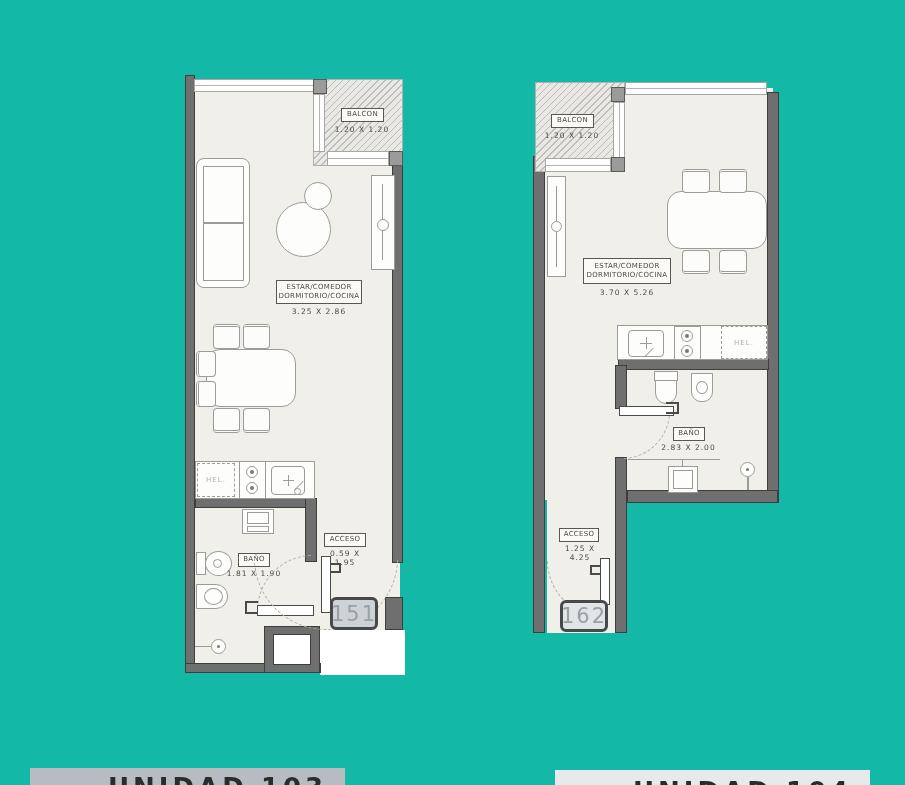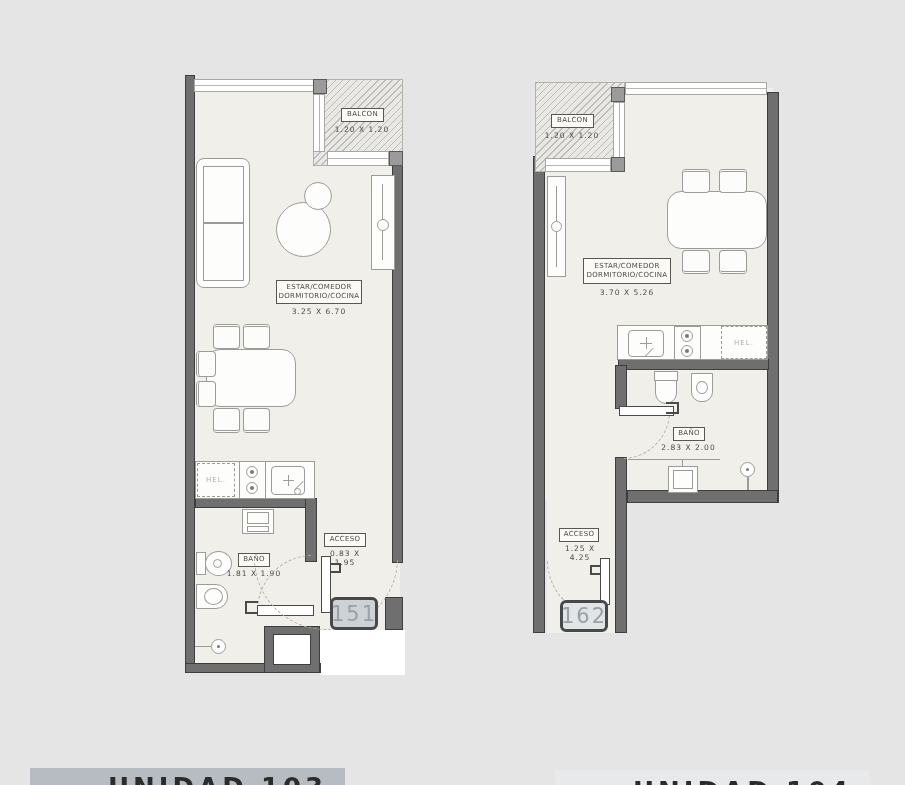--- a/index.html
+++ b/index.html
@@ -1,16 +1,16 @@
 <!DOCTYPE html>
 <html><head>
 <meta charset="utf-8">
 <style>
   html,body{margin:0;padding:0;background:#fff;}
-  #page{position:relative;width:905px;height:785px;background:#e5e5e5;overflow:hidden;
+  #page{position:relative;width:905px;height:785px;background:#14b8a6;overflow:hidden;
         font-family:"DejaVu Sans",sans-serif;}
   .abs{position:absolute;box-sizing:border-box;}
   .floor{background:#f1efe9;}
   .wall{background:#6f6f6f;border:1px solid #3e3e3e;}
   .winh{background:#ffffff;border:1px solid #a7a7a4;
         background-image:linear-gradient(#b5b5b2,#b5b5b2);
         background-size:100% 1px;background-position:center;background-repeat:no-repeat;}
   .winv{background:#ffffff;border:1px solid #a7a7a4;
         background-image:linear-gradient(#b5b5b2,#b5b5b2);
         background-size:1px 100%;background-position:center;background-repeat:no-repeat;}
@@ -75,21 +75,21 @@
     <div class="abs furn round" style="left:304px;top:182px;width:28px;height:28px;"></div>
 
     <div class="abs furn" style="left:371px;top:175px;width:24px;height:95px;"></div>
     <div class="abs line" style="left:382px;top:184px;width:1px;height:76px;"></div>
     <div class="abs furn round" style="left:377px;top:219px;width:12px;height:12px;"></div>
 
     <div class="abs lblbox" style="left:276px;top:280px;width:86px;height:24px;flex-direction:column;">
       <span>ESTAR/COMEDOR</span>
       <span>DORMITORIO/COCINA</span>
     </div>
-    <div class="abs dims" style="left:283px;top:307px;width:72px;">3.25 X 6.70</div>
+    <div class="abs dims" style="left:283px;top:307px;width:72px;">3.25 X 2.86</div>
 
     <div class="abs furn" style="left:206px;top:349px;width:90px;height:58px;border-radius:14px;"></div>
     <div class="abs chair bt" style="left:213px;top:324px;width:27px;height:25px;"></div>
     <div class="abs chair bt" style="left:243px;top:324px;width:27px;height:25px;"></div>
     <div class="abs chair bb" style="left:213px;top:408px;width:27px;height:25px;"></div>
     <div class="abs chair bb" style="left:243px;top:408px;width:27px;height:25px;"></div>
     <div class="abs chair bl" style="left:196px;top:351px;width:20px;height:26px;"></div>
     <div class="abs chair bl" style="left:196px;top:381px;width:20px;height:26px;"></div>
 
     <div class="abs furn" style="left:195px;top:461px;width:120px;height:38px;"></div>
@@ -123,21 +123,21 @@
     <div class="abs furn round" style="left:211px;top:639px;width:15px;height:15px;"></div>
     <div class="abs dot" style="left:217px;top:645px;width:3px;height:3px;"></div>
 
     <div class="abs arc" style="left:257px;top:555px;width:112px;height:112px;clip-path:polygon(50% 50%,0 50%,0 0,50% 0);"></div>
     <div class="abs leaf" style="left:257px;top:605px;width:57px;height:11px;"></div>
     <div class="abs" style="left:245px;top:601px;width:13px;height:13px;border:2px solid #4a4a48;border-right:none;background:transparent;"></div>
 
     <div class="abs lblbox" style="left:324px;top:533px;width:42px;height:14px;">
         <span>ACCESO</span>
       </div>
-    <div class="abs dims" style="left:320px;top:549px;width:50px;">0.83 X 1.95</div>
+    <div class="abs dims" style="left:320px;top:549px;width:50px;">0.59 X 1.95</div>
     <div class="abs arc" style="left:254px;top:486px;width:144px;height:144px;clip-path:polygon(50% 50%,100% 50%,100% 100%,50% 100%);"></div>
     <div class="abs arc" style="left:254px;top:486px;width:144px;height:144px;clip-path:polygon(50% 50%,0% 50%,0% 100%,50% 100%);"></div>
     <div class="abs leaf" style="left:321px;top:556px;width:10px;height:57px;"></div>
     <div class="abs" style="left:331px;top:563px;width:10px;height:10px;border:2px solid #4a4a48;border-left:none;background:transparent;"></div>
 
     <div class="abs badge" style="left:330px;top:597px;width:48px;height:33px;background:#ccd2d5;">
       <span>151</span>
     </div>
   </div>
 

